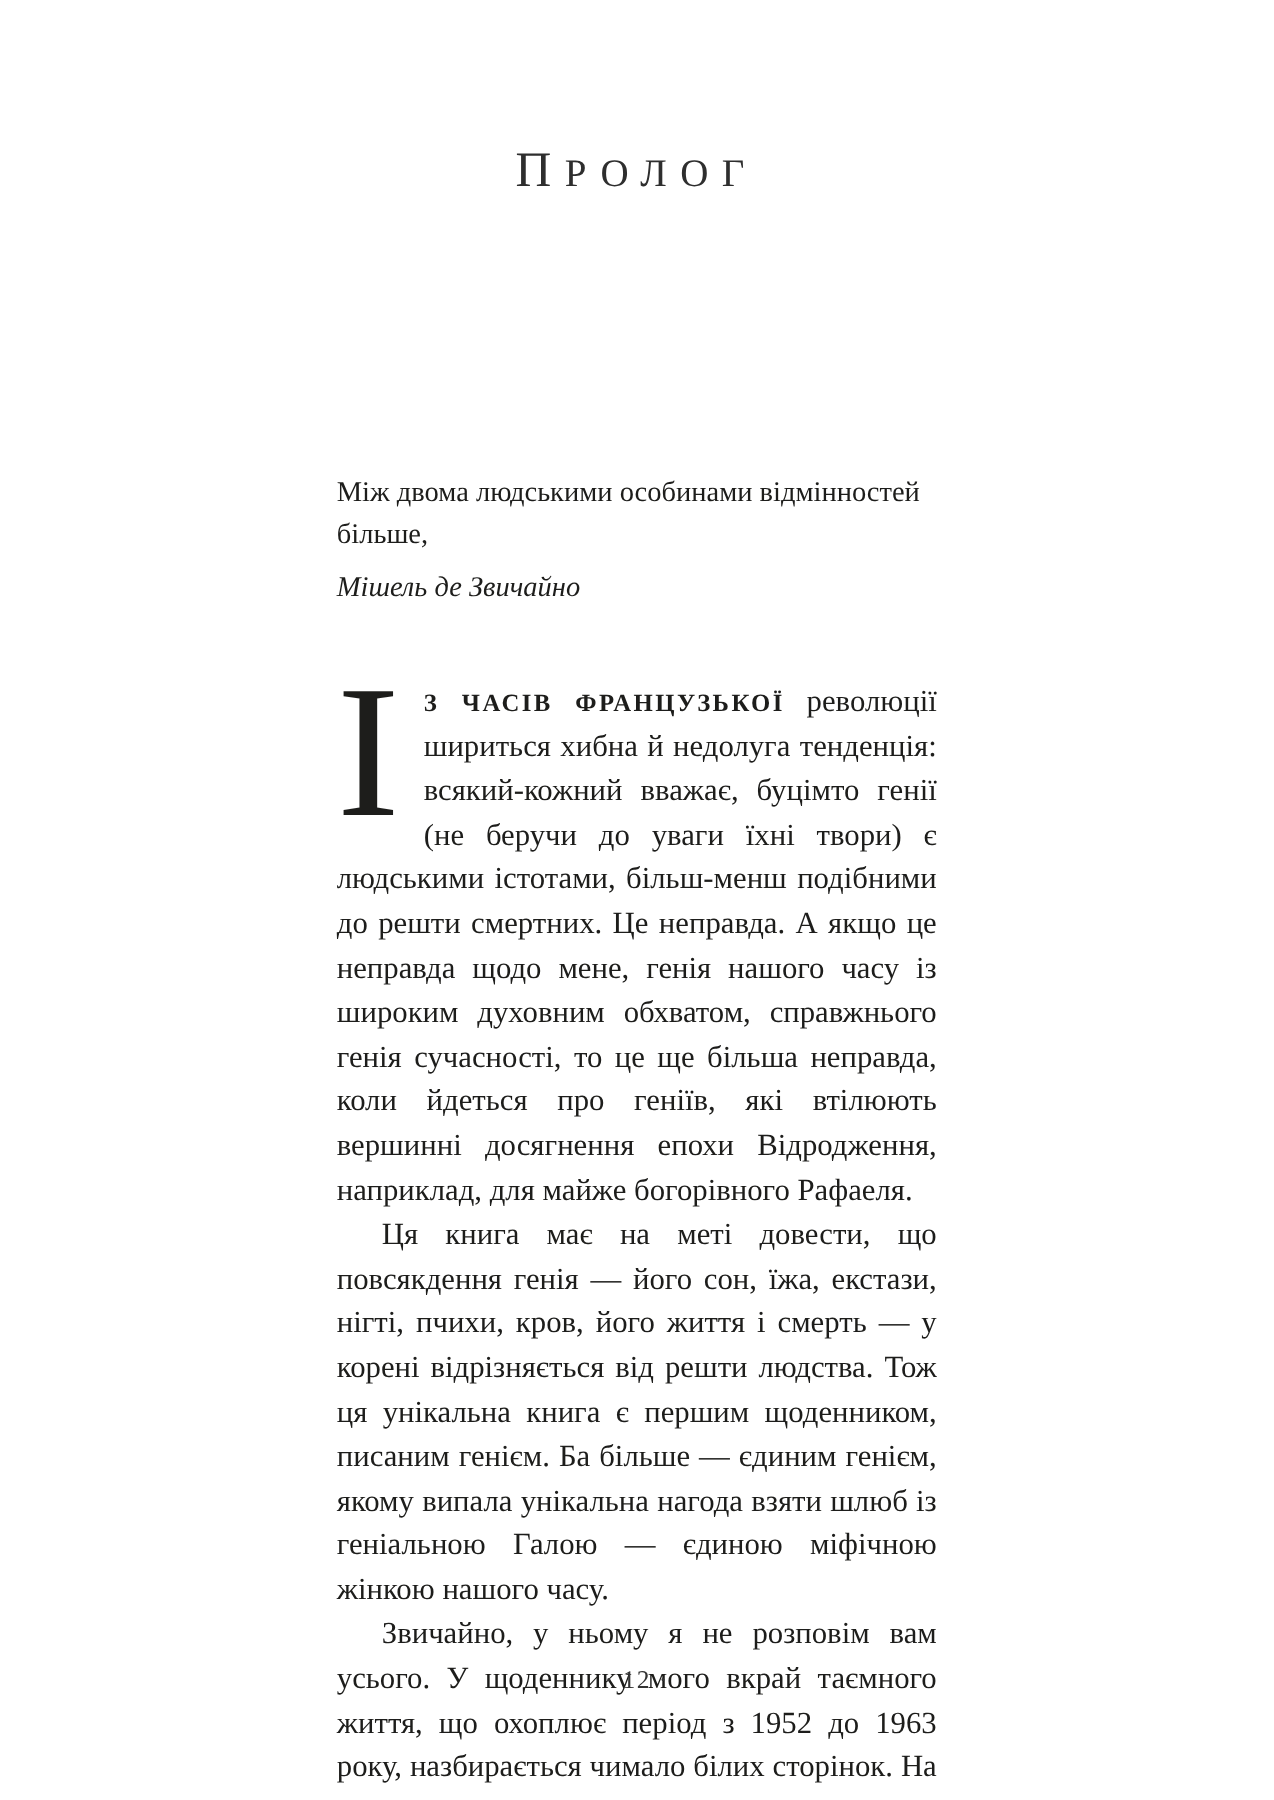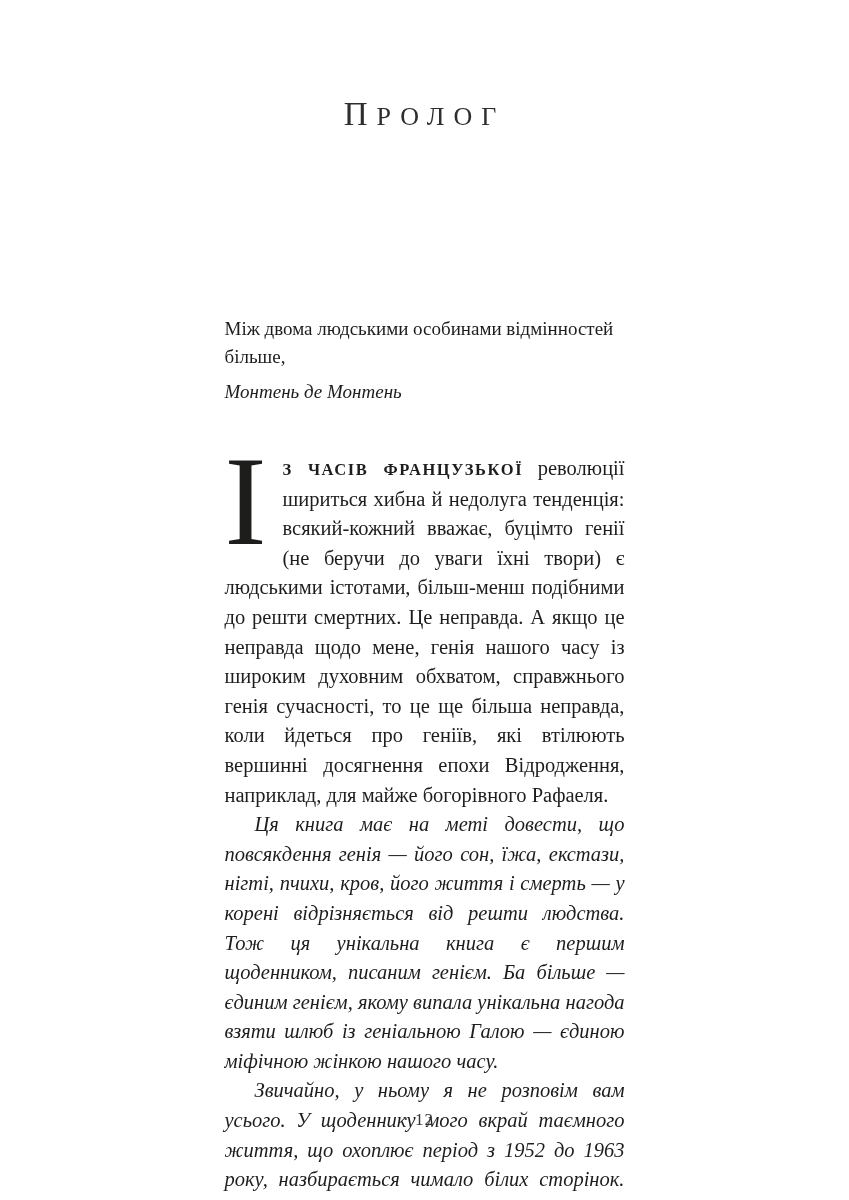--- a/index.html
+++ b/index.html
@@ -49,21 +49,20 @@
     margin-top: 48px;
     font-size: 20.5px;
     line-height: 29.6px;
     text-align: justify;
   }
   .paragraph {
     margin: 0;
   }
   .paragraph.indented {
     text-indent: 30px;
-    font-style: italic;
   }
   .drop-cap {
     float: left;
     font-size: 126px;
     line-height: 0.68;
     margin: 5px 16px 0 0;
     color: #1d1d1b;
   }
   .lead-in {
     text-transform: uppercase;
@@ -85,21 +84,21 @@
 </style>
 </head>
 <body>
 
 <div class="book-page">
 
   <h1 class="chapter-title">Пролог</h1>
 
   <div class="epigraph">
     <p class="epigraph-line">Між двома людськими особинами відмінностей більше,</p>
-    <p class="epigraph-attribution">Монтень де Монтень</p>
+    <p class="epigraph-attribution">Мішель де Звичайно</p>
   </div>
 
   <div class="body-text">
     <p class="paragraph first">
       <span class="drop-cap">І</span>
       <span class="lead-in">з часів Французької</span>
       <span>революції шириться хибна й недолуга тенденція: всякий-кожний вважає, буцімто генії (не беручи до уваги їхні твори) є людськими істотами, більш-менш подібними до решти смертних. Це неправда. А якщо це неправда щодо мене, генія нашого часу із широким духовним обхватом, справжнього генія сучасності, то це ще більша неправда, коли йдеться про геніїв, які втілюють вершинні досягнення епохи Відродження, наприклад, для майже богорівного Рафаеля.</span>
     </p>
     <p class="paragraph indented">Ця книга має на меті довести, що повсякдення генія — його сон, їжа, екстази, нігті, пчихи, кров, його життя і смерть — у корені відрізняється від решти людства. Тож ця унікальна книга є першим щоденником, писаним генієм. Ба більше — єдиним генієм, якому випала унікальна нагода взяти шлюб із геніальною Галою — єдиною міфічною жінкою нашого часу.</p>
     <p class="paragraph indented">Звичайно, у ньому я не розповім вам усього. У щоденнику мого вкрай таємного життя, що охоплює період з 1952 до 1963 року, назбирається чимало білих сторінок. На моє прохання та за згодою з моїм видавцем деякі роки та дні поки що мусять лишатися невідкритими. Демократичні режими не готові до публікації притаманних мені</p>

